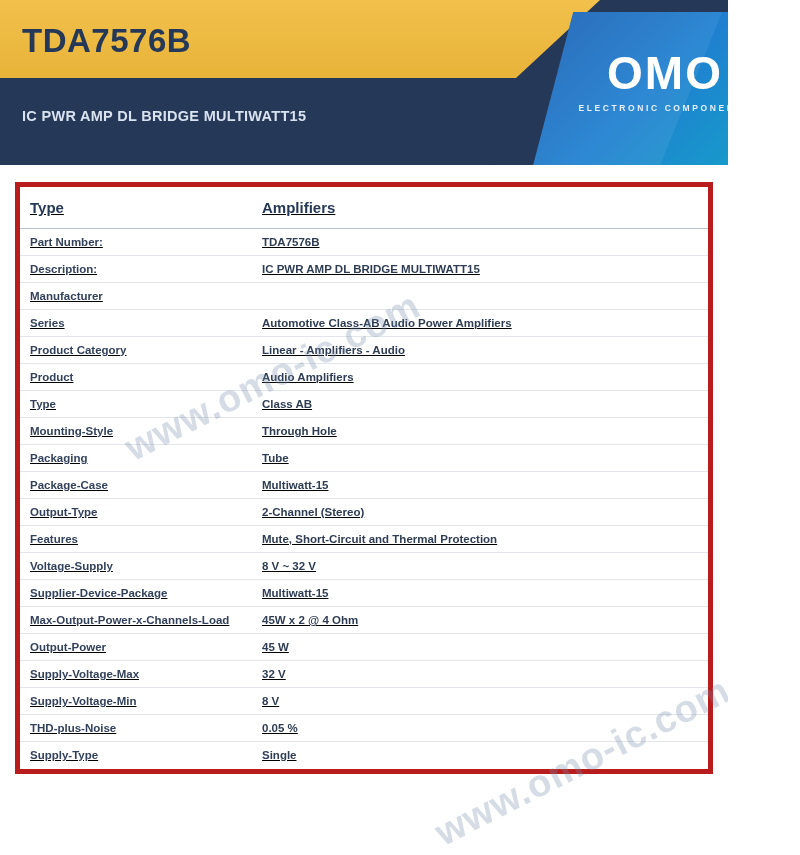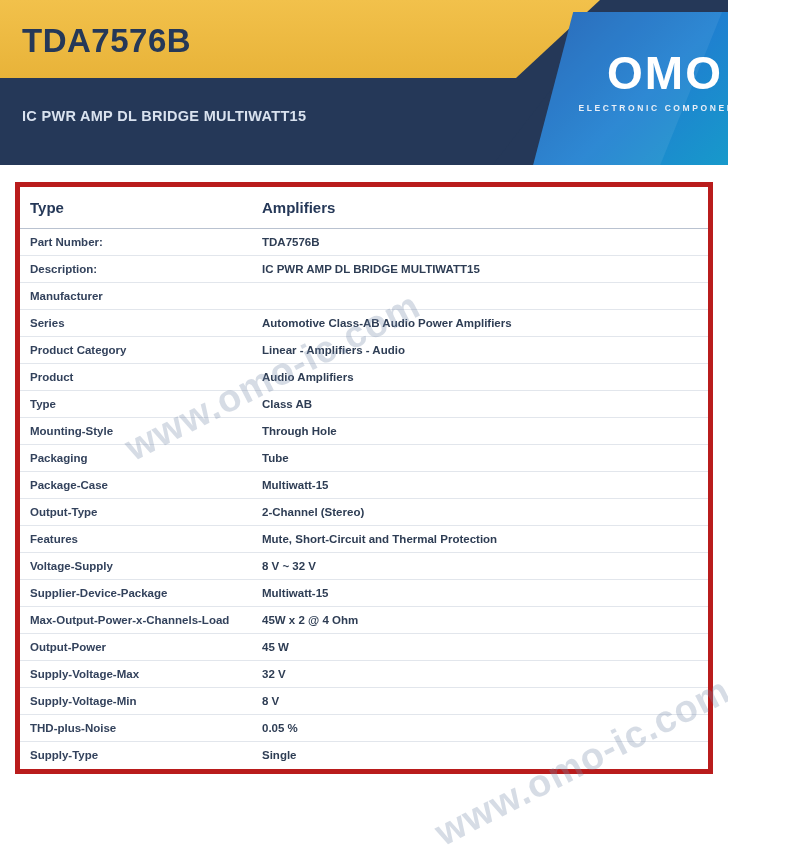--- a/index.html
+++ b/index.html
@@ -11,20 +11,21 @@
     background: #ffffff;
     font-family: "Liberation Sans", sans-serif;
   }
 
   .page {
     position: relative;
     width: 728px;
     height: 855px;
     overflow: hidden;
     background: #ffffff;
+    text-decoration: underline;
   }
 
   
   .header {
     position: relative;
     width: 800px;
     height: 165px;
     background: #253858;
     overflow: hidden;
   }

